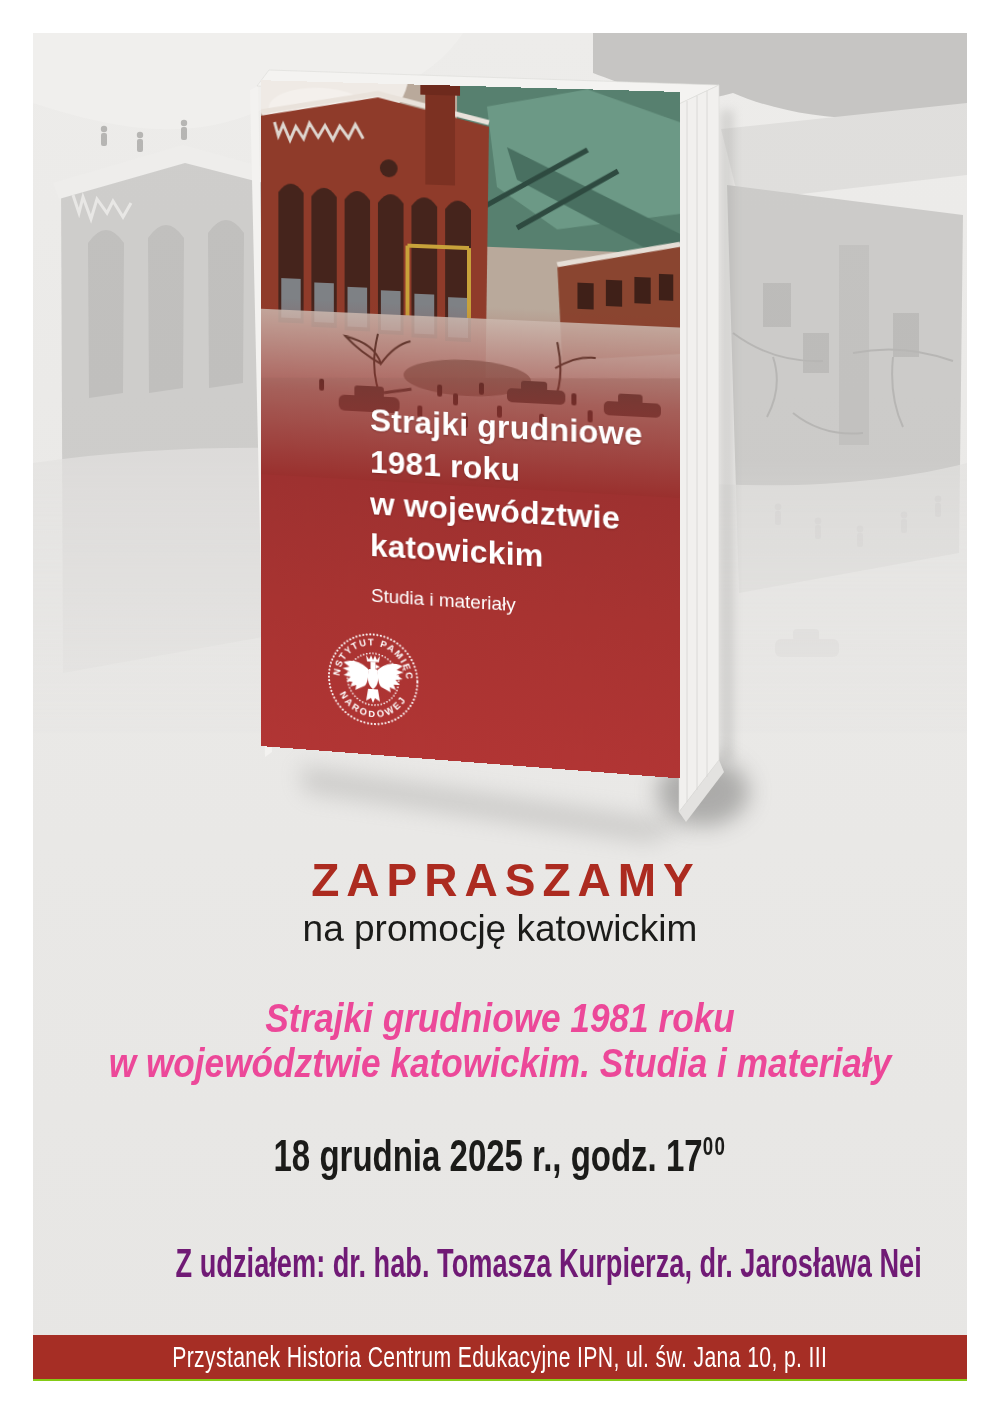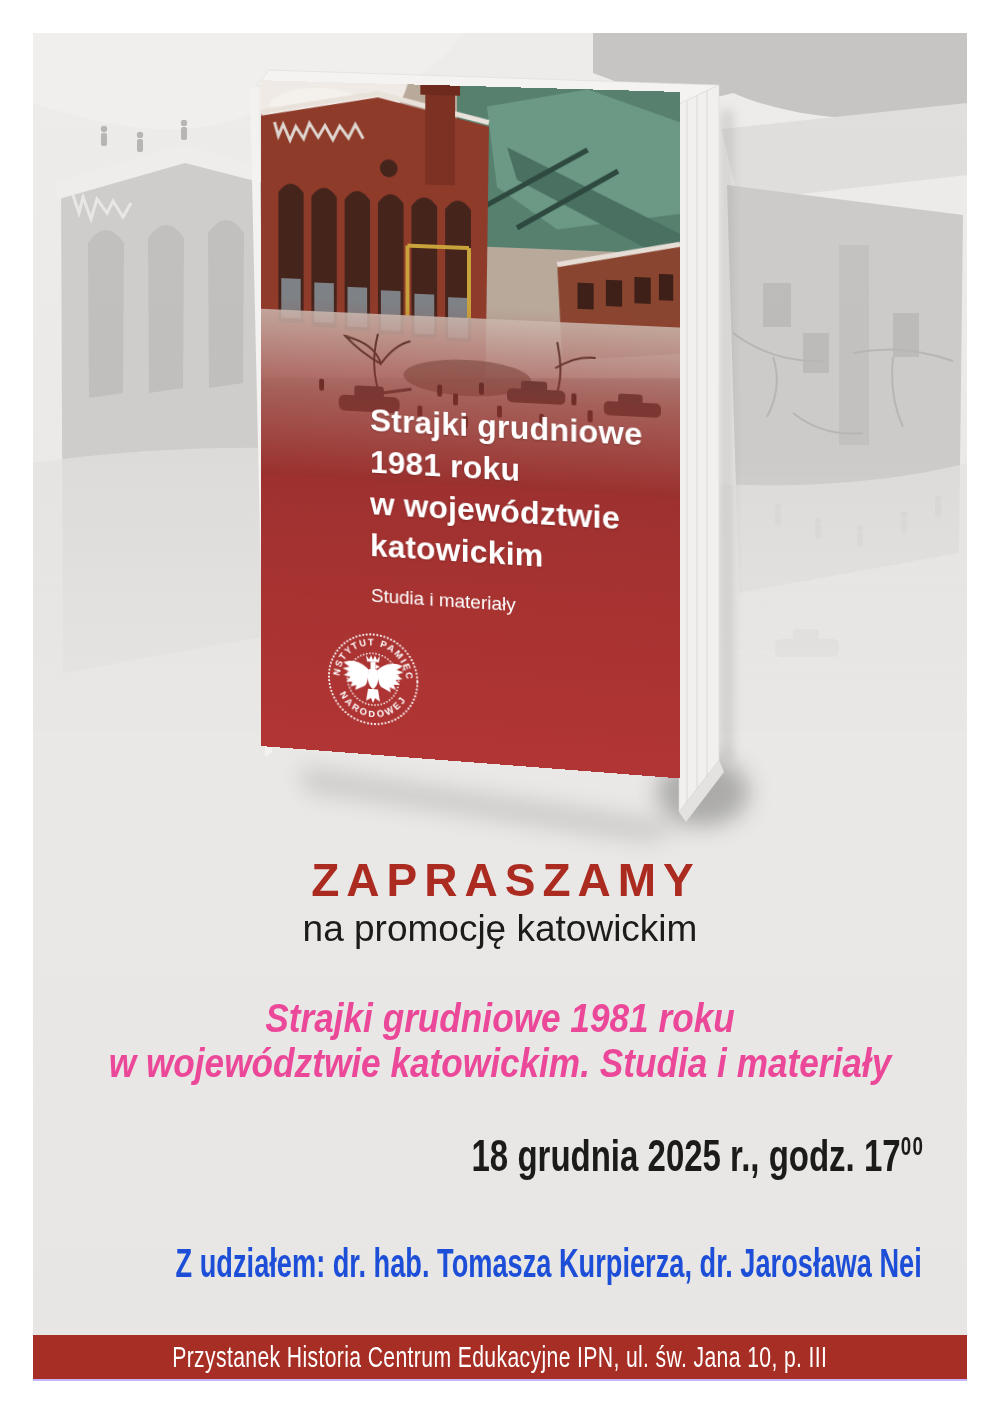--- a/index.html
+++ b/index.html
@@ -24,29 +24,29 @@
     font-size:32px; font-weight:bold; line-height:42px; letter-spacing:0.2px;
     text-shadow:0 1px 2px rgba(60,0,0,.25); }
   .cover-subtitle { position:absolute; left:113px; top:505px; color:#ffffff; font-size:19px; }
   .seal { position:absolute; left:66px; top:551px; }
 
   .centered-line { position:absolute; left:0; width:1000px; text-align:center; white-space:nowrap; }
   .headline { top:856px; font-size:46px; font-weight:bold; letter-spacing:7px; color:#AC2B20; line-height:1.05;padding-left:6px; }
   .subheadline { top:908px; font-size:37px; color:#1B1B19; }
   .pub-title { top:976px; font-size:40px; font-weight:bold; font-style:italic; color:#ec4899; line-height:45px;margin-top:20px; }
   .pub-title .line { display:block; transform:scaleX(.88); }
-  .date-line { top:1131px; font-size:44px; font-weight:bold; color:#1B1B19;text-align:right; }
+  .date-line { top:1131px; font-size:44px; font-weight:bold; color:#1B1B19; }
   .date-line .squeeze { display:inline-block; transform:scaleX(.75); }
   .date-line .sup { font-size:25px; position:relative; top:-16px; letter-spacing:2px; }
-  .participants { top:1241px; font-size:40px; font-weight:bold; color:#1d4ed8; }
+  .participants { top:1241px; font-size:40px; font-weight:bold; color:#701a75; }
   .participants .squeeze { display:inline-block; transform:scaleX(.68); }
 
   .footer-bar {
     position:absolute; left:33px; top:1335px; width:934px; height:46px; box-sizing:border-box;
-    background:#A62E25; border-bottom:2px solid #c4b5fd;
+    background:#A62E25; border-bottom:2px solid #84cc16;
     display:flex; align-items:center; justify-content:center;
   }
   .footer-text { color:#ffffff; font-size:29px; white-space:nowrap; }
   .footer-text .squeeze { display:inline-block; transform:scaleX(.73); letter-spacing:0.5px; }
 </style>
 </head>
 <body>
 
 <div class="poster-inner">
 

